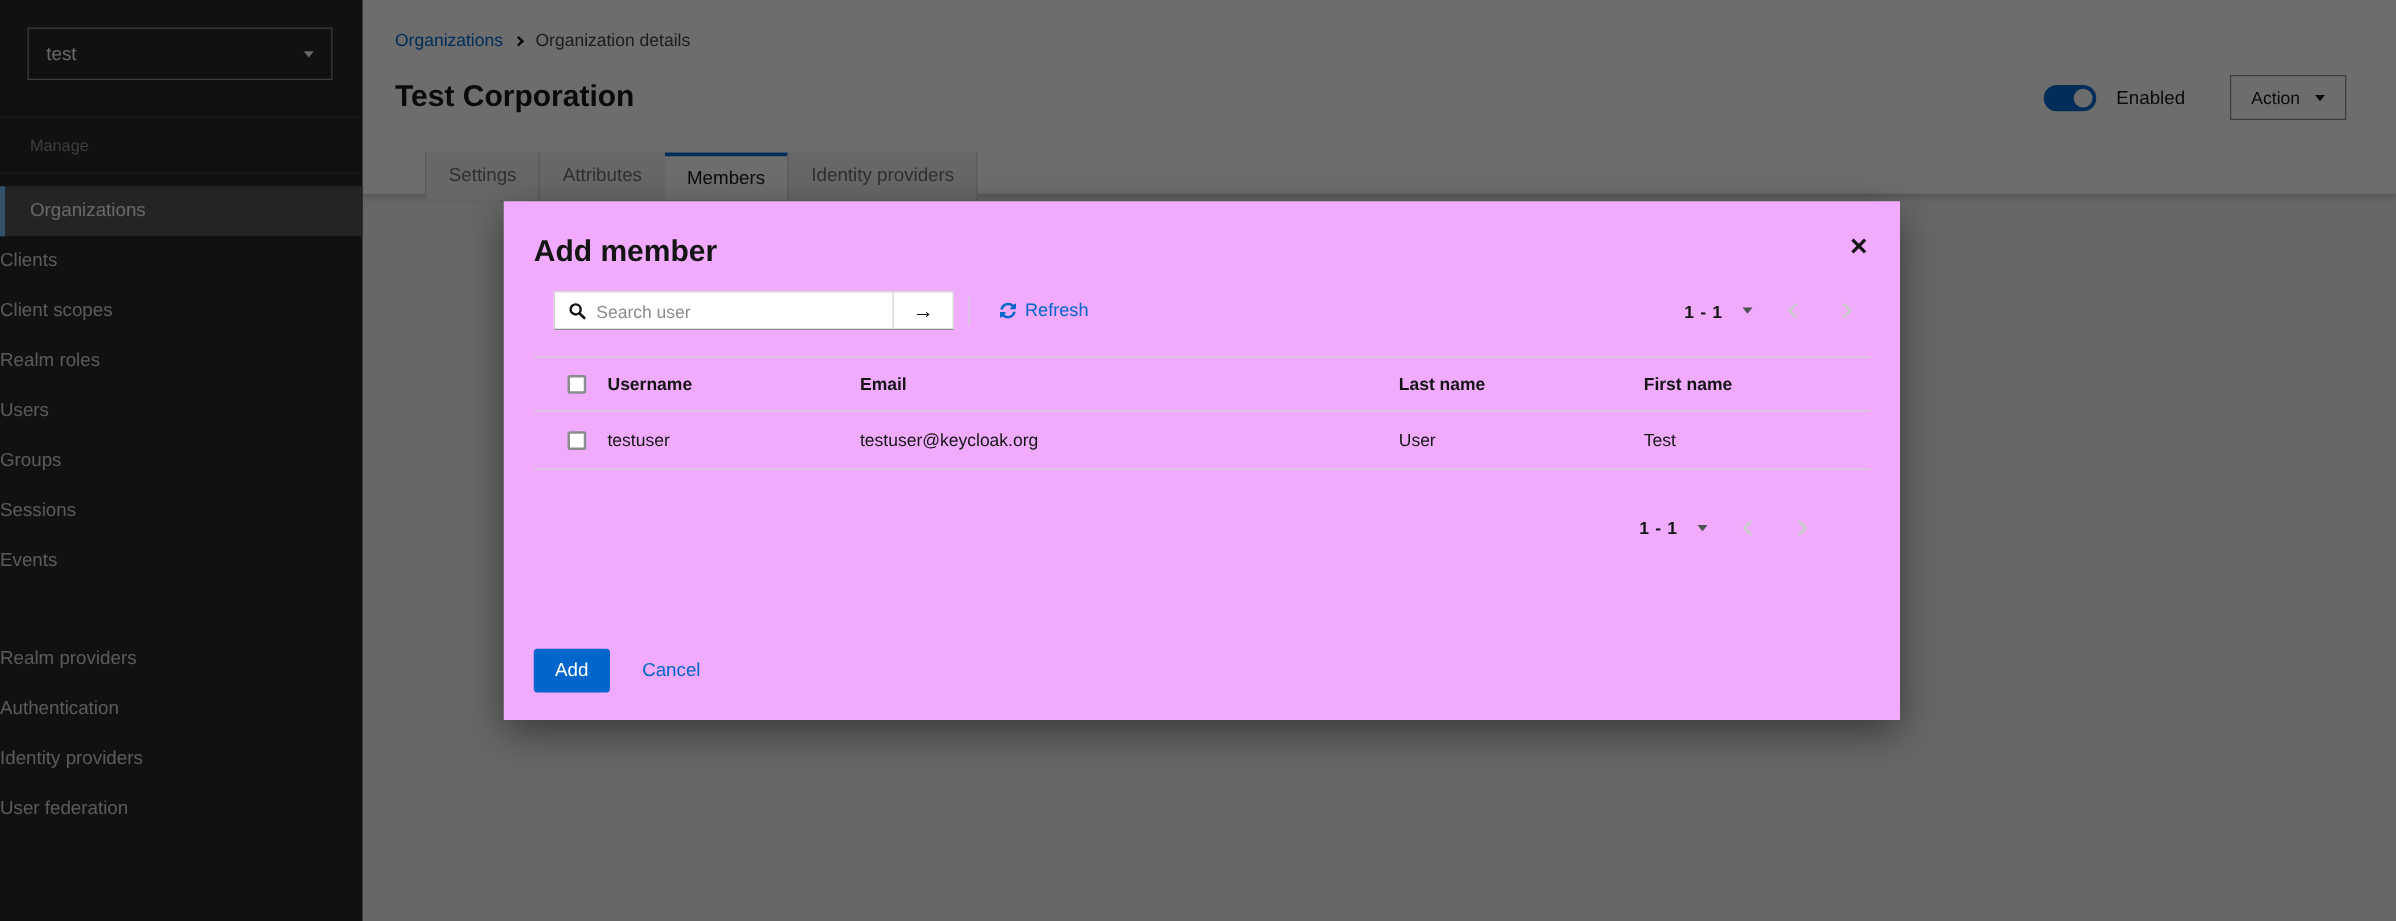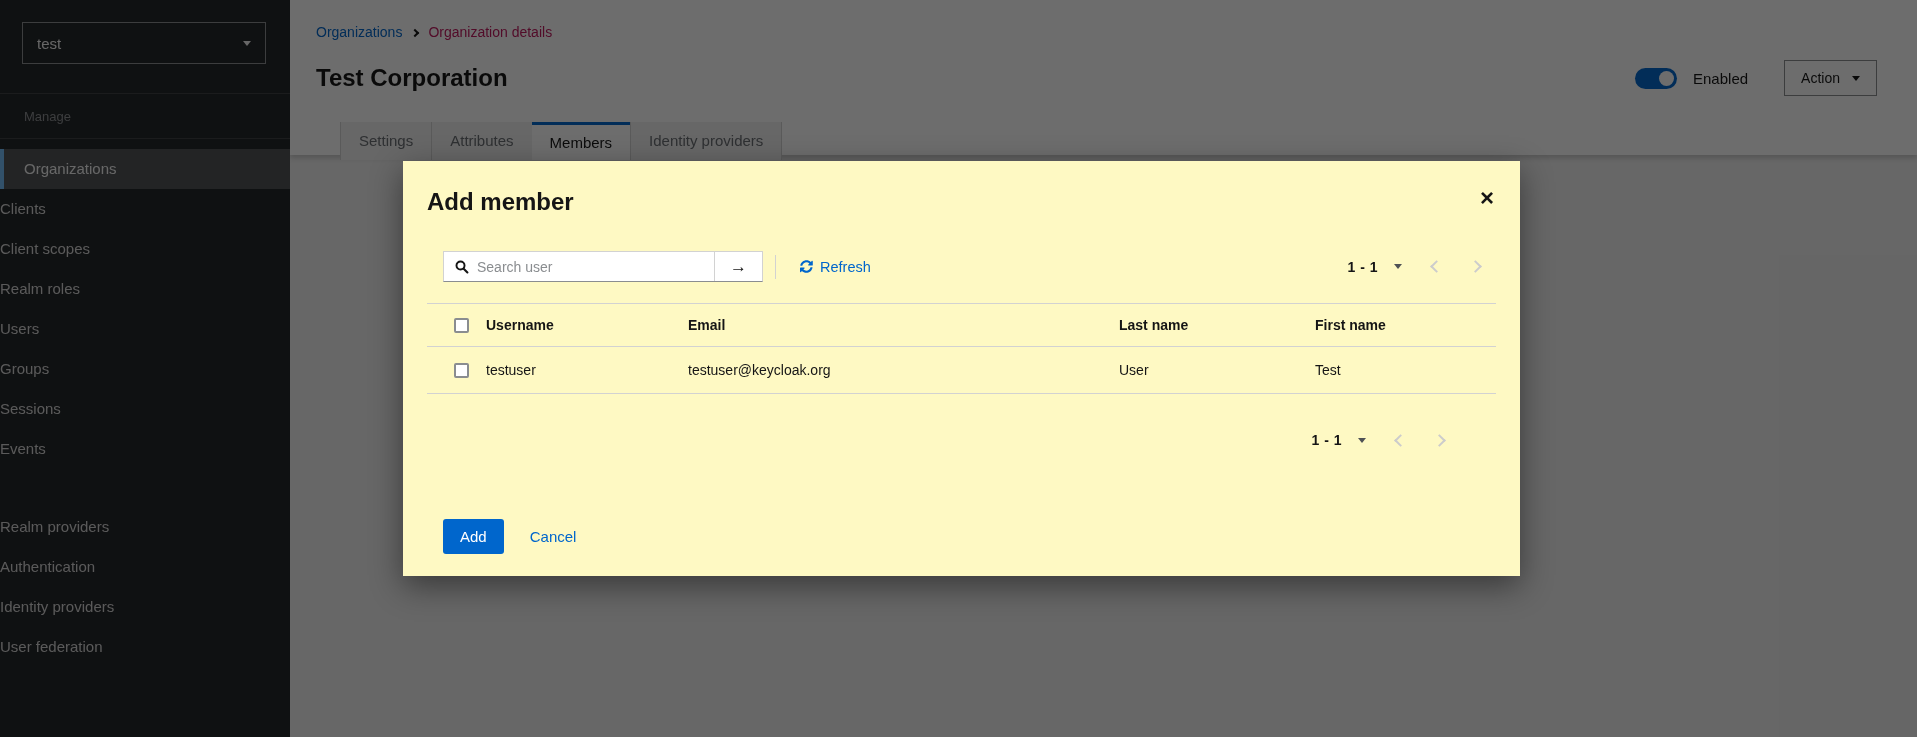--- a/index.html
+++ b/index.html
@@ -55,21 +55,21 @@
   .breadcrumb {
     padding:24px 0 0 26px; font-size:14px;
     display:flex; align-items:center; gap:10px;
   }
   .bc-link { color:#0066cc; cursor:pointer; }
   .bc-chev {
     display:inline-block; width:6px; height:6px;
     border-right:2px solid #151515; border-top:2px solid #151515;
     transform:rotate(45deg); margin-top:1px;
   }
-  .bc-current { color:#be185d; }
+  .bc-current { color:#404040; }
   .title-row {
     display:flex; align-items:center; justify-content:space-between;
     margin:20px 40px 0 26px;
   }
   .page-title { font-size:24px; font-weight:700; color:#151515; line-height:30px; }
   .header-controls { display:flex; align-items:center; }
   .switch {
     width:42px; height:21px; background:#0066cc; border-radius:11px;
     position:relative; cursor:pointer;
   }
@@ -98,32 +98,32 @@
     border-top:3px solid #0066cc; line-height:35px; border-left:none;
   }
   .tab.active + .tab { border-left:1px solid #d2d2d2; }
 
   
   .backdrop { position:absolute; inset:0; background:rgba(3,3,3,0.58); z-index:5; }
 
   
   .modal {
     position:absolute; left:403px; top:161px; width:1117px; height:415px;
-    background:#fef9c3; z-index:10; box-shadow:0 10px 30px rgba(0,0,0,0.45);
+    background:#f0abfc; z-index:10; box-shadow:0 10px 30px rgba(0,0,0,0.45);
     padding:26px 24px 24px; font-size:14px;
   }
   .modal-title { font-size:24px; font-weight:700; line-height:30px; }
   .modal-close {
     position:absolute; top:26px; right:26px;
     background:none; border:none; font-size:24px; font-weight:700;
     color:#151515; cursor:pointer; line-height:22px;
     font-family:"Liberation Sans", sans-serif;
   }
   .modal-toolbar {
-    margin-top:34px; padding:0 16px;
+    margin-top:16px; padding:0 16px;
     display:flex; align-items:center;
   }
   .search-group {
     width:320px; height:31px; background:#fff;
     border:1px solid #d2d2d2; border-bottom-color:#8a8d90;
     display:flex; align-items:center;
   }
   .search-icon { margin:0 8px 0 11px; display:flex; }
   .search-group input {
     border:none; outline:none; flex:1; min-width:0;
@@ -159,21 +159,21 @@
   .members-table td { height:47px; border-bottom:1px solid #d2d2d2; }
   .col-check { width:59px; padding-left:27px; }
   .col-username { width:202px; }
   .col-email { width:431px; }
   .col-lastname { width:196px; }
   .checkbox {
     appearance:none; -webkit-appearance:none;
     width:15px; height:15px; border:2px solid #8a8d90; border-radius:2px;
     background:#fff; display:block; cursor:pointer; margin:0;
   }
-  .modal-footer { position:absolute; left:40px; bottom:22px; display:flex; align-items:center; gap:26px; }
+  .modal-footer { position:absolute; left:24px; bottom:22px; display:flex; align-items:center; gap:26px; }
   .add-btn {
     background:#0066cc; color:#fff; border:none; border-radius:3px;
     height:35px; padding:0 17px; font-size:15px; cursor:pointer;
     font-family:"Liberation Sans", sans-serif;
   }
   .cancel-link { background:none; border:none; color:#0066cc; font-size:15px;
     cursor:pointer; font-family:"Liberation Sans", sans-serif; }
 </style>
 </head>
 <body>

